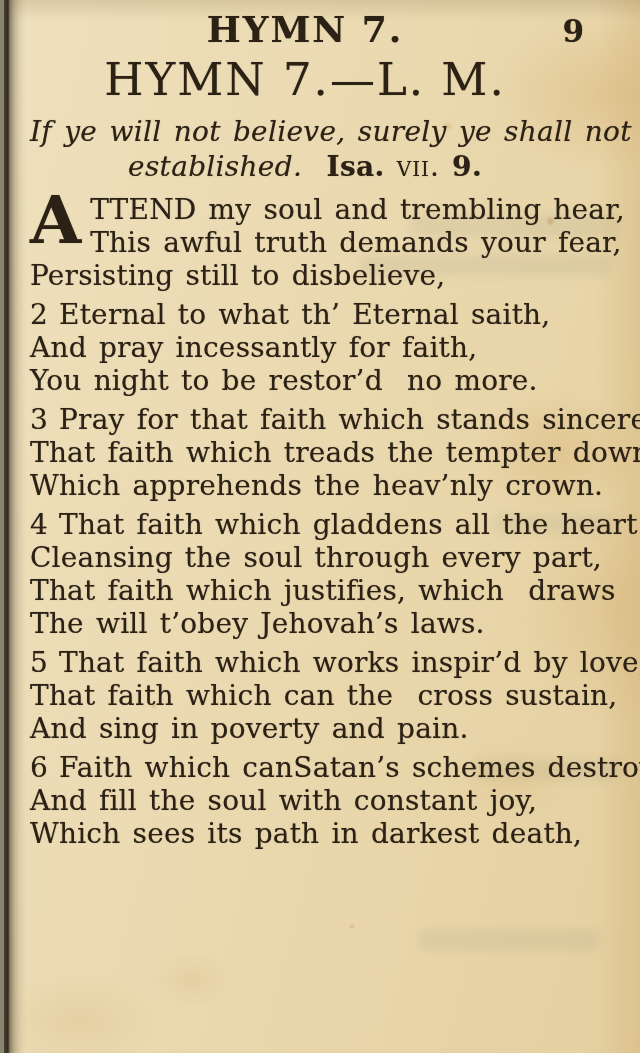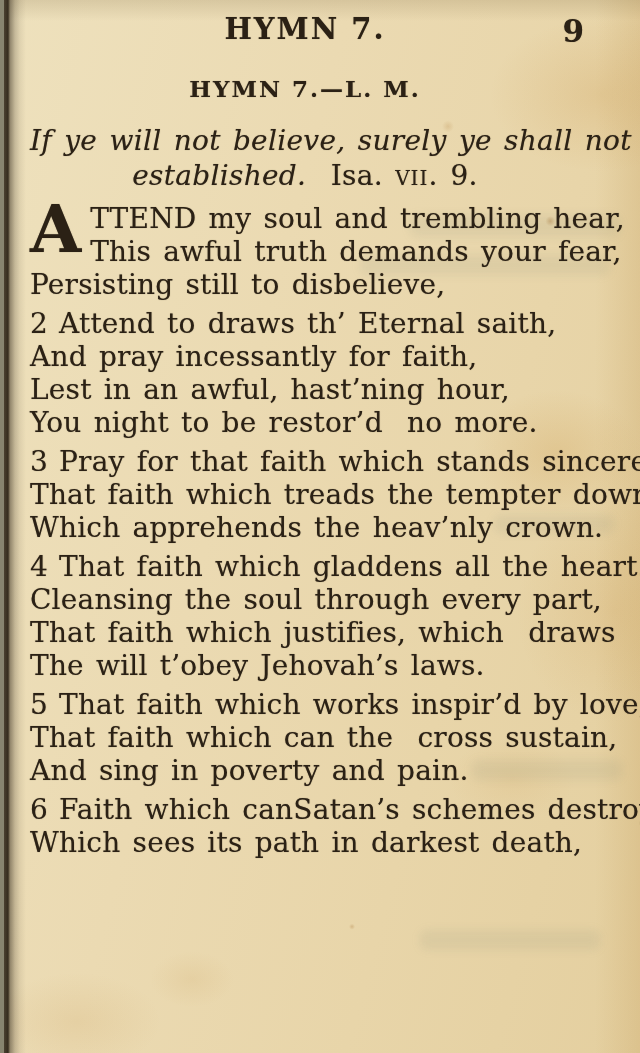--- a/index.html
+++ b/index.html
@@ -45,51 +45,52 @@
     left: 30px;
     right: 12px;
     top: 12px;
   }
   .page-center {
     text-align: center;
     margin-right: 48px;
     white-space: pre;
   }
   .running-title {
-    font-size: 29px;
+    font-size: 36px;
     font-weight: bold;
     letter-spacing: 2px;
     line-height: 34px;
   }
   .page-number {
     position: absolute;
     top: 2px;
     right: 44px;
     font-size: 31px;
     font-weight: bold;
     line-height: 34px;
   }
   .hymn-title {
-    margin-top: 24px;
-    font-size: 23px;
-    font-weight: bold;
+    margin-top: 15px;
+    font-size: 45px;
+    font-weight: normal;
     letter-spacing: 2px;
     line-height: 38px;
   }
   .epigraph {
     margin-top: 15px;
     font-size: 28px;
     line-height: 35px;
     font-style: italic;
     letter-spacing: 0.3px;
     word-spacing: 3px;
   }
   .epigraph .line1 { white-space: pre; }
   .epigraph .roman {
     font-style: normal;
+    font-weight: bold;
   }
   .epigraph .smallcaps {
     font-style: normal;
     font-variant: small-caps;
     letter-spacing: 1px;
   }
   .verses {
     margin-top: 9px;
   }
   .verse {
@@ -160,23 +161,22 @@
   <div class="verses">
 
     <p class="verse ink">
       <span class="dropcap">A</span>
       <span class="vline">TTEND my soul and trembling hear,</span>
       <span class="vline">This awful truth demands your fear,</span>
       <span class="vline">Persisting still to disbelieve,</span>
     </p>
 
     <p class="verse ink">
-      <span class="vline"><span class="vnum">2</span><span>Attend to draws th’ Eternal saith,</span></span>
+      <span class="vline"><span class="vnum">2</span><span>Eternal to what th’ Eternal saith,</span></span>
       <span class="vline">And pray incessantly for faith,</span>
-      <span class="vline">Lest in an awful, hast’ning hour,</span>
       <span class="vline">You night to be restor’d  no more.</span>
     </p>
 
     <p class="verse ink">
       <span class="vline"><span class="vnum">3</span><span>Pray for that faith which stands sincere,</span></span>
       <span class="vline">That faith which treads the tempter down</span>
       <span class="vline">Which apprehends the heav’nly crown.</span>
     </p>
 
     <p class="verse ink">
@@ -187,17 +187,18 @@
     </p>
 
     <p class="verse ink">
       <span class="vline"><span class="vnum">5</span><span>That faith which works inspir’d by love,</span></span>
       <span class="vline">That faith which can the  cross sustain,</span>
       <span class="vline">And sing in poverty and pain.</span>
     </p>
 
     <p class="verse ink">
       <span class="vline"><span class="vnum">6</span><span>Faith which canSatan’s schemes destroy,</span></span>
+      <span class="vline">And fill the soul with constant joy,</span>
       <span class="vline">Which sees its path in darkest death,</span>
     </p>
 
   </div>
 </div>
 
 </body></html>

